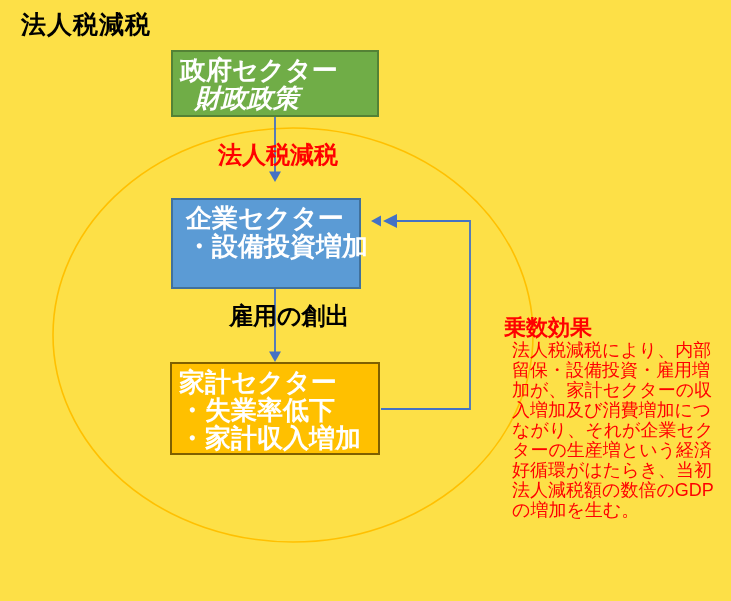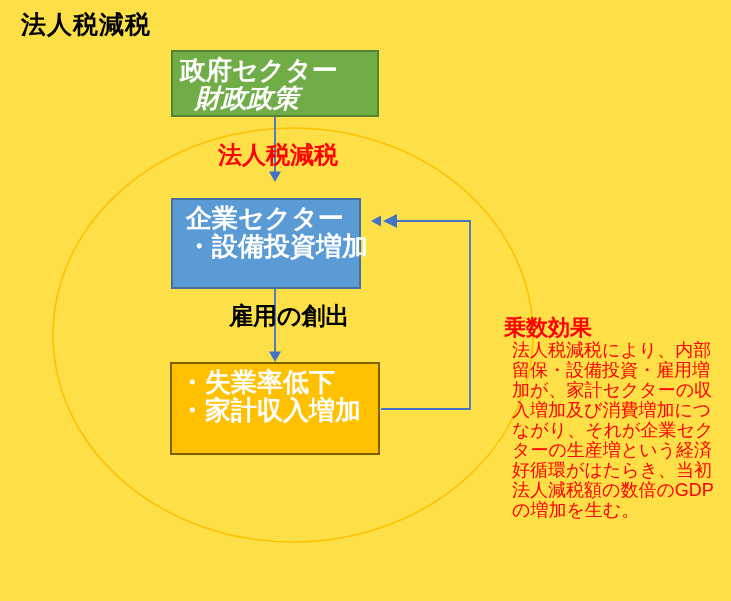--- a/index.html
+++ b/index.html
@@ -64,20 +64,21 @@
 
   <div class="abs sector-box box-corporate">
     <div class="box-line">企業セクター</div>
     <div class="box-line indent-bullet">・設備投資増加</div>
   </div>
 
   <div class="abs flow-label label-employment">雇用の創出</div>
 
 
   <div class="abs sector-box box-household">
+    <div class="box-line">家計セクター</div>
     <div class="box-line indent-bullet">・失業率低下</div>
     <div class="box-line indent-bullet">・家計収入増加</div>
   </div>
 
   <div class="abs multiplier-heading">乗数効果</div>
   <div class="abs multiplier-body">法人税減税により、内部
 留保・設備投資・雇用増
 加が、家計セクターの収
 入増加及び消費増加につ
 ながり、それが企業セク

